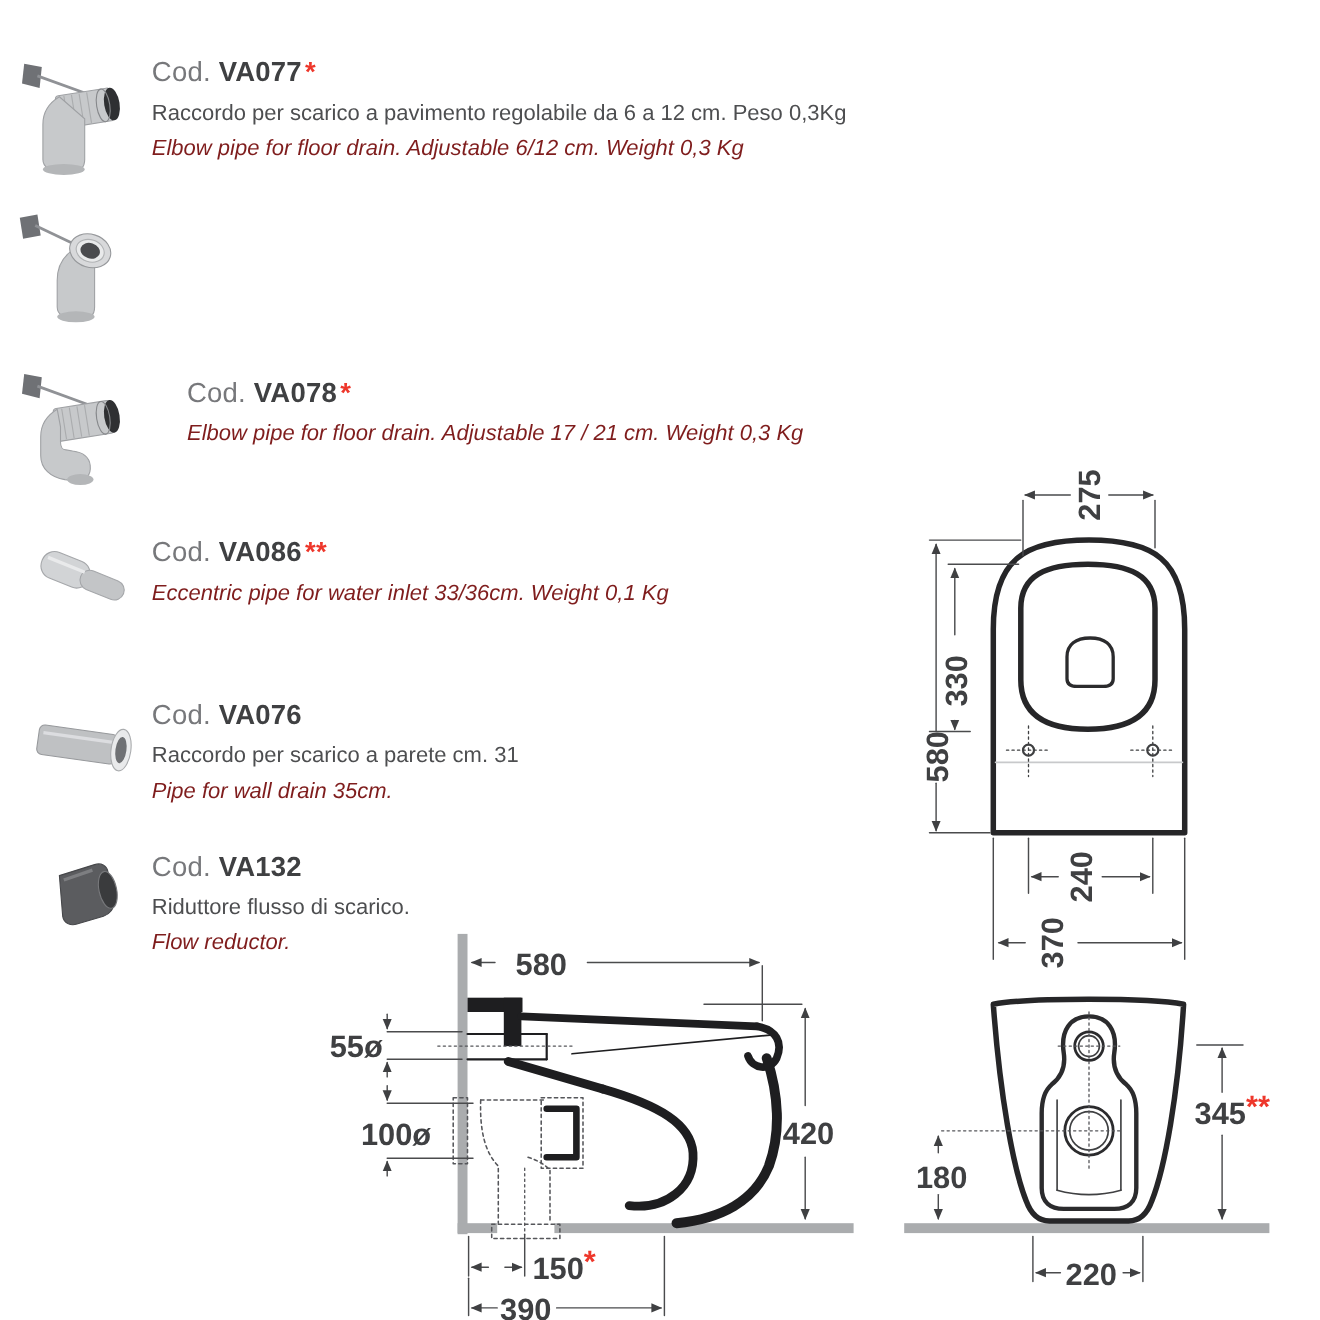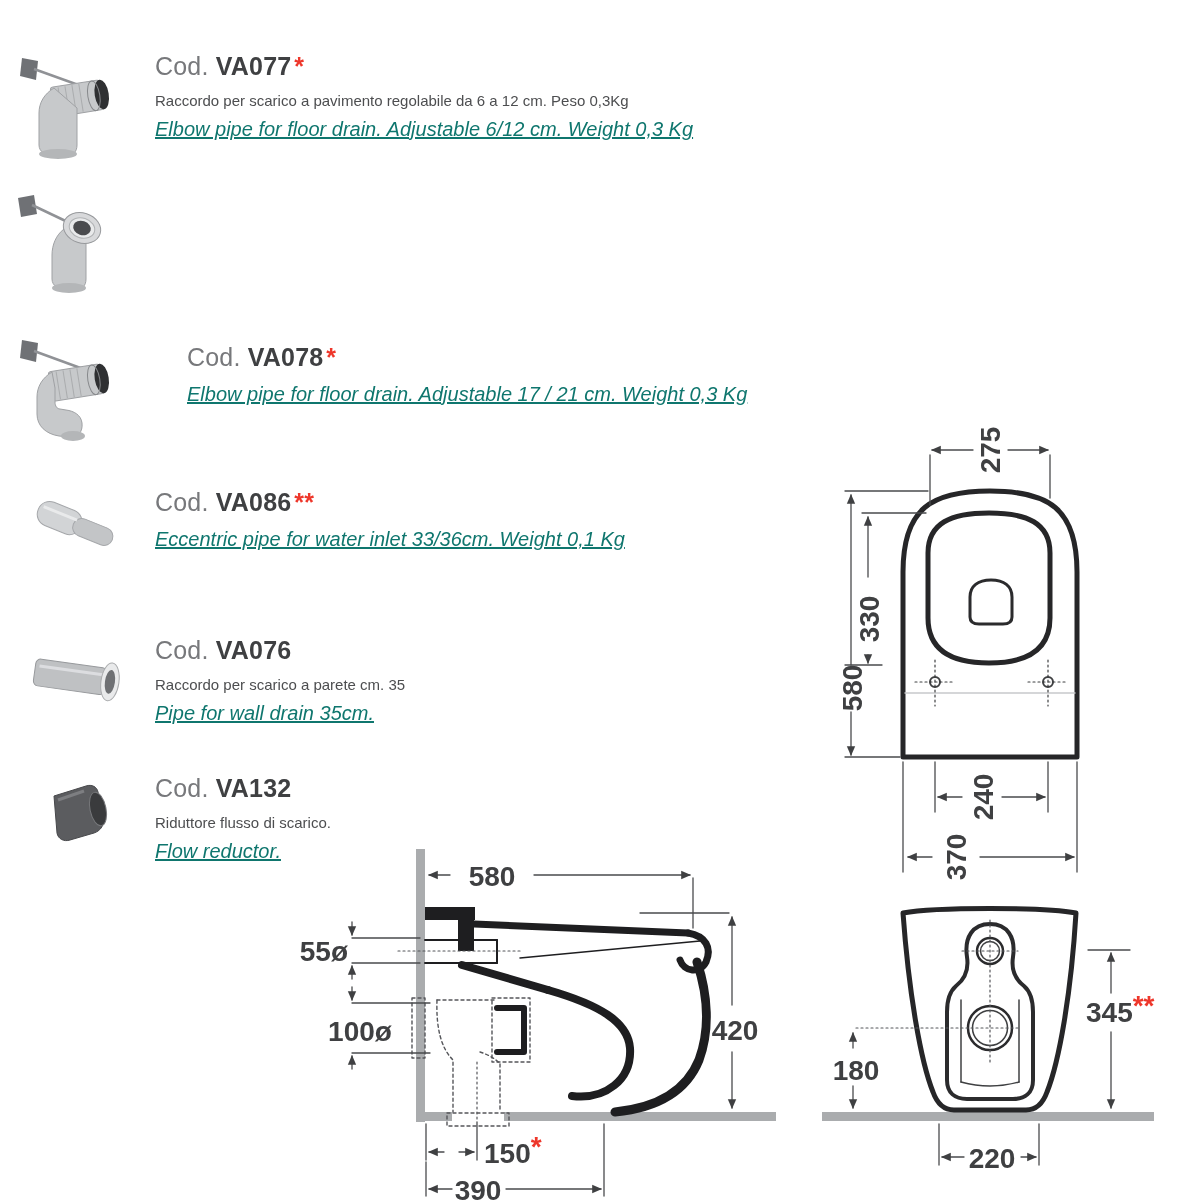--- a/index.html
+++ b/index.html
@@ -1,23 +1,23 @@
 <!DOCTYPE html>
 <html><head>
 <meta charset="utf-8">
 <style>
   html,body{margin:0;padding:0;background:#fff;}
   .page{position:relative;width:1200px;height:1200px;background:#ffffff;
         font-family:"Liberation Sans",sans-serif;overflow:hidden;}
-  .product{position:absolute;left:155px;width:780px;}
+  .product{position:absolute;left:138px;width:780px;}
   .code-line{font-size:25px;color:#77787b;margin:0 0 11px 0;letter-spacing:.2px;}
   .code-line b{color:#3f4042;font-weight:bold;}
   .ast{color:#ee372b;font-weight:bold;padding-left:3px;}
-  .desc-it{font-size:15px;color:#4d4e50;margin:0 0 9px 0;}
-  .desc-en{font-size:20px;font-style:italic;color:#0f766e;margin:0;text-decoration:underline;}
+  .desc-it{font-size:20px;color:#4d4e50;margin:0 0 9px 0;}
+  .desc-en{font-size:20px;font-style:italic;color:#7f1d1d;margin:0;}
   .icon-box{position:absolute;}
   svg text{font-family:"Liberation Sans",sans-serif;}
   .dim{font-size:28px;font-weight:bold;fill:#3f4042;}
   .dim-red{fill:#ee372b;}
 </style>
 </head>
 <body>
 
 <div class="page">
 
@@ -108,21 +108,21 @@
   <div class="product" style="top:343px;margin-left:32px;">
     <p class="code-line"><span>Cod.</span> <b>VA078</b><span class="ast">*</span></p>
     <p class="desc-en">Elbow pipe for floor drain. Adjustable 17 / 21 cm. Weight 0,3 Kg</p>
   </div>
   <div class="product" style="top:488px;">
     <p class="code-line"><span>Cod.</span> <b>VA086</b><span class="ast">**</span></p>
     <p class="desc-en">Eccentric pipe for water inlet 33/36cm. Weight 0,1 Kg</p>
   </div>
   <div class="product" style="top:636px;">
     <p class="code-line"><span>Cod.</span> <b>VA076</b><span class="ast"></span></p>
-    <p class="desc-it">Raccordo per scarico a parete cm. 35</p>
+    <p class="desc-it">Raccordo per scarico a parete cm. 31</p>
     <p class="desc-en">Pipe for wall drain 35cm.</p>
   </div>
   <div class="product" style="top:774px;">
     <p class="code-line"><span>Cod.</span> <b>VA132</b><span class="ast"></span></p>
     <p class="desc-it">Riduttore flusso di scarico.</p>
     <p class="desc-en">Flow reductor.</p>
   </div>
 
   <svg width="1200" height="1200" viewBox="0 0 1200 1200" style="position:absolute;left:0;top:0;">
     <defs>

